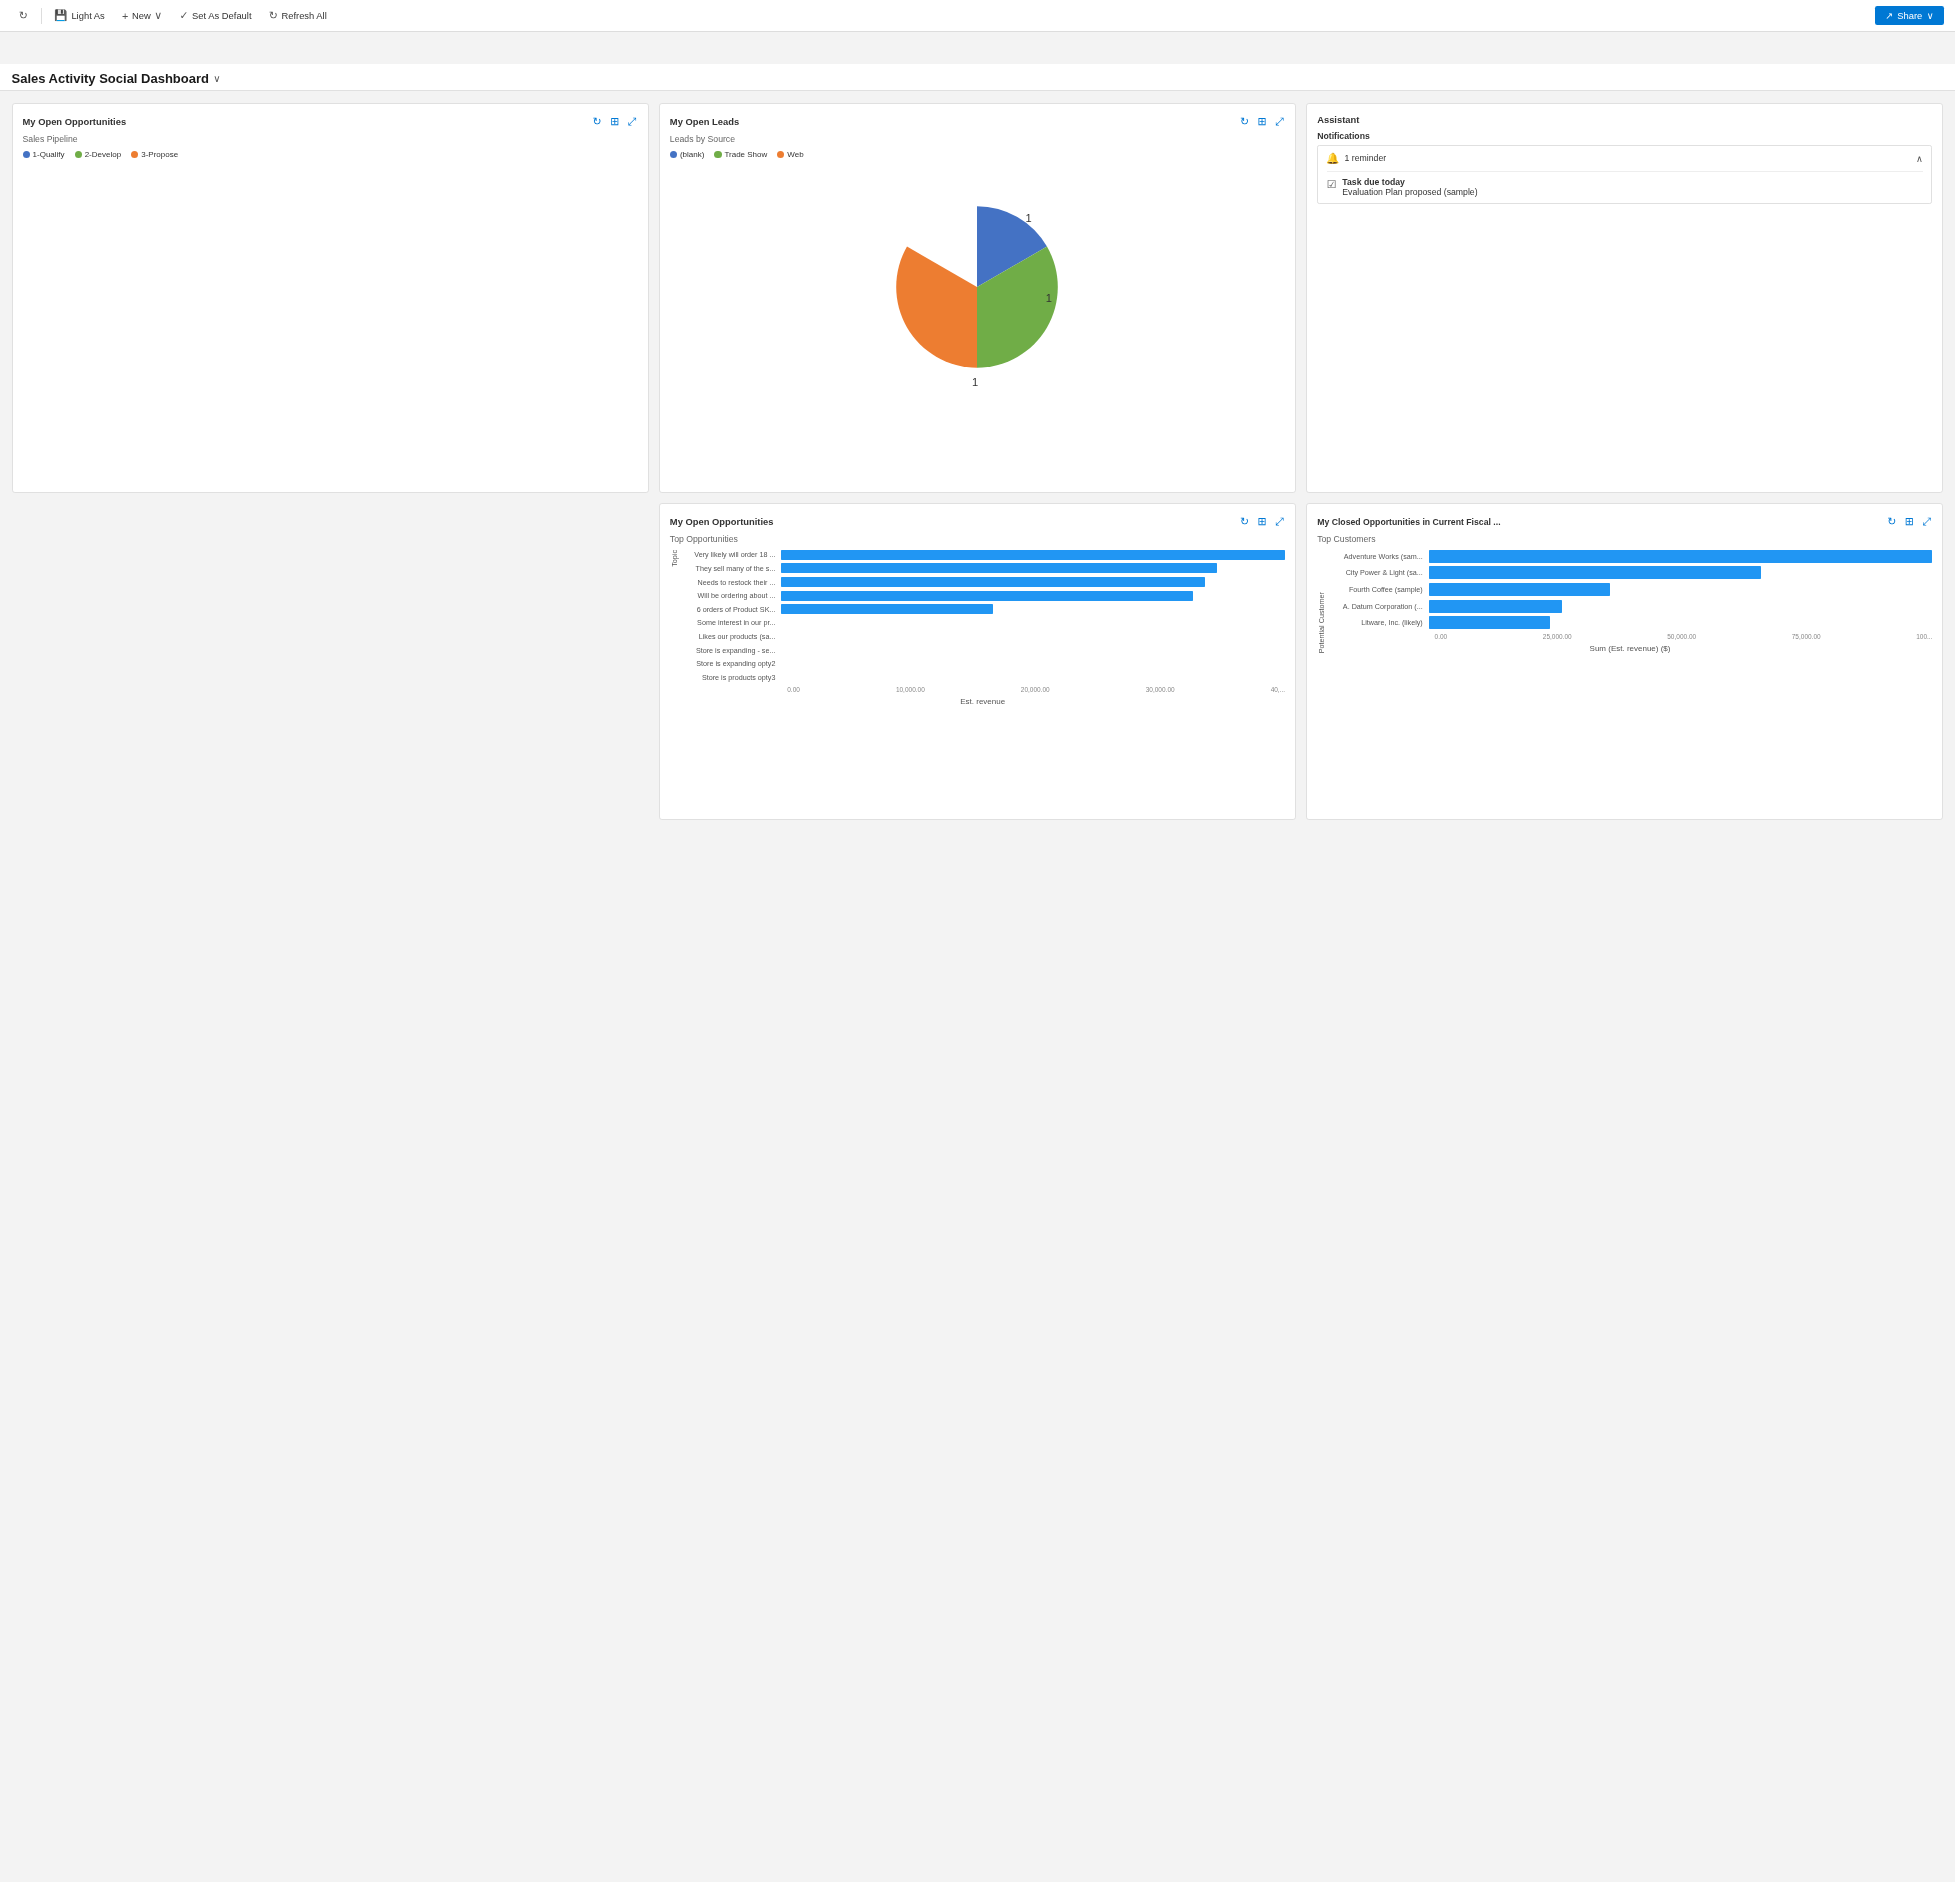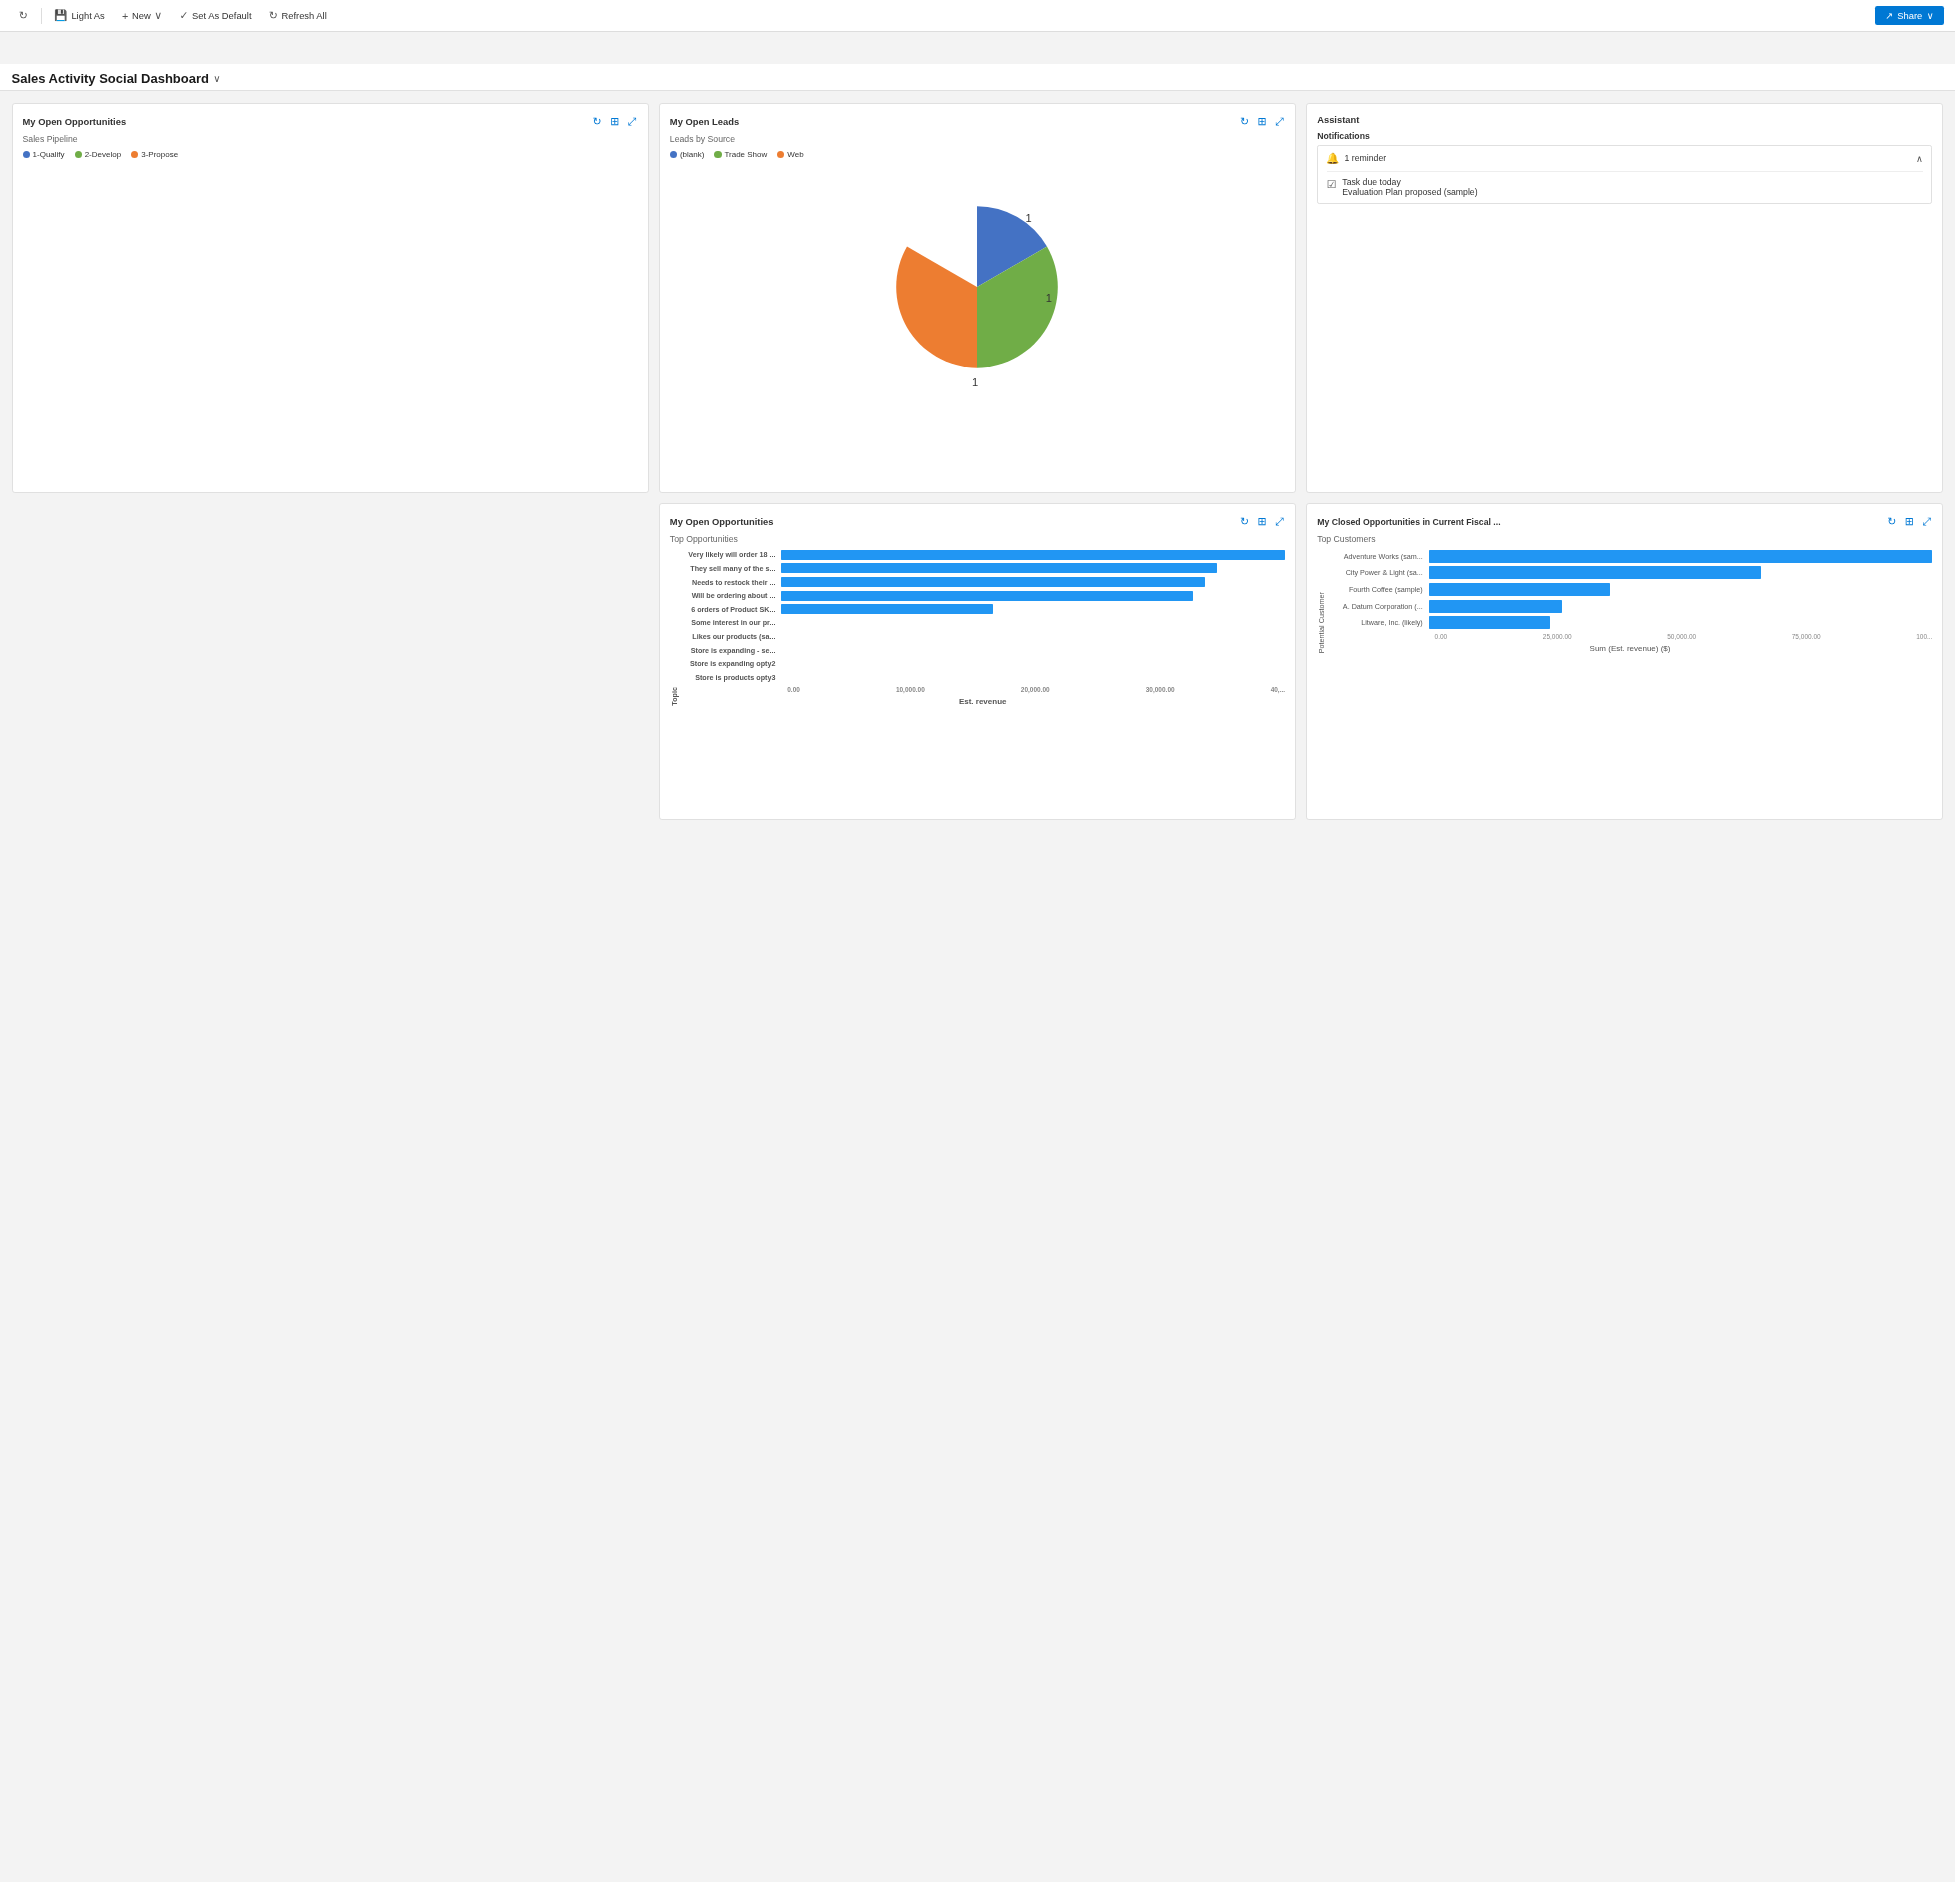--- a/index.html
+++ b/index.html
@@ -91,30 +91,30 @@
       padding: 5.8px 8.7px; font-size: 8.7px;
     }
     .notif-header {
       display: flex; align-items: center; justify-content: space-between;
       cursor: pointer;
     }
     .notif-header-left { display: flex; align-items: center; gap: 4.3px; }
     .notif-body { margin-top: 5.8px; padding-top: 5.8px; border-top: 0.7px solid #eee; display: flex; align-items: flex-start; gap: 5.8px; }
     .notif-task-icon { color: #555; font-size: 10.8px; flex-shrink: 0; margin-top: 0.7px; }
     .notif-task-text { font-size: 8.7px; color: #333; }
-    .notif-task-text .task-label { font-weight: 400; }
+    .notif-task-text .task-label { font-weight: 700; }
 
     
     .y-axis-label {
       writing-mode: vertical-rl; transform: rotate(180deg);
       font-size: 7.2px; color: #555; flex-shrink: 0; margin-right: 1.4px;
     }
 
     
-    .opps-chart-wrap { display: flex; align-items: flex-end; font-weight: bold; }
+    .opps-chart-wrap { display: flex; align-items: flex-start; }
 
     
     .closed-bar-chart-wrap { display: flex; align-items: stretch; }
 
     
     .bottom-axis { display: flex; justify-content: space-between; font-size: 6.5px; color: #888; padding-left: 107px; margin-top: 1.4px; }
   </style>
 </head>
 <body>
 

